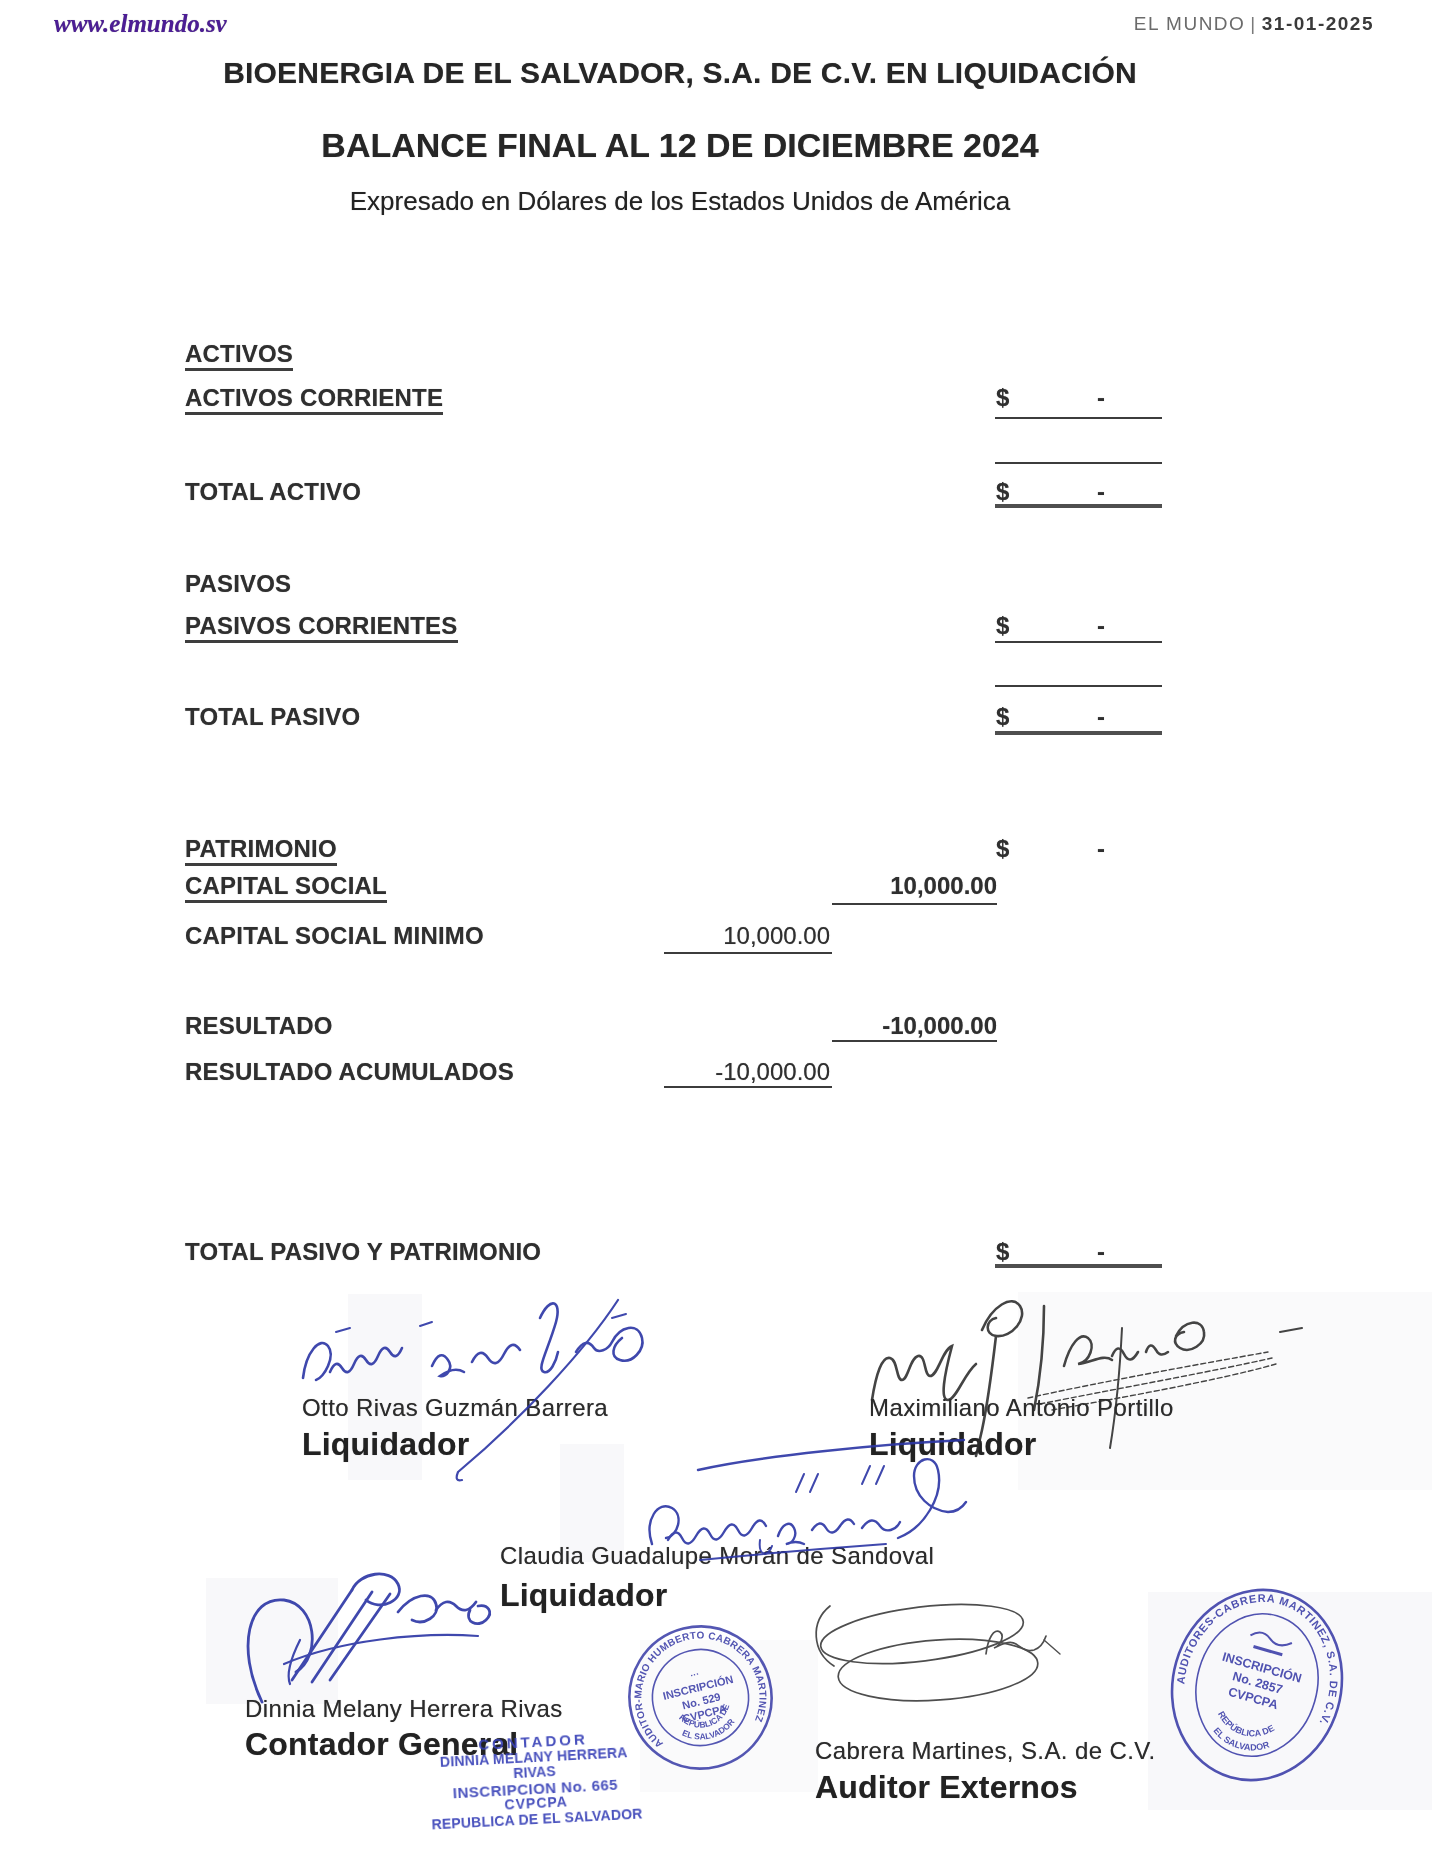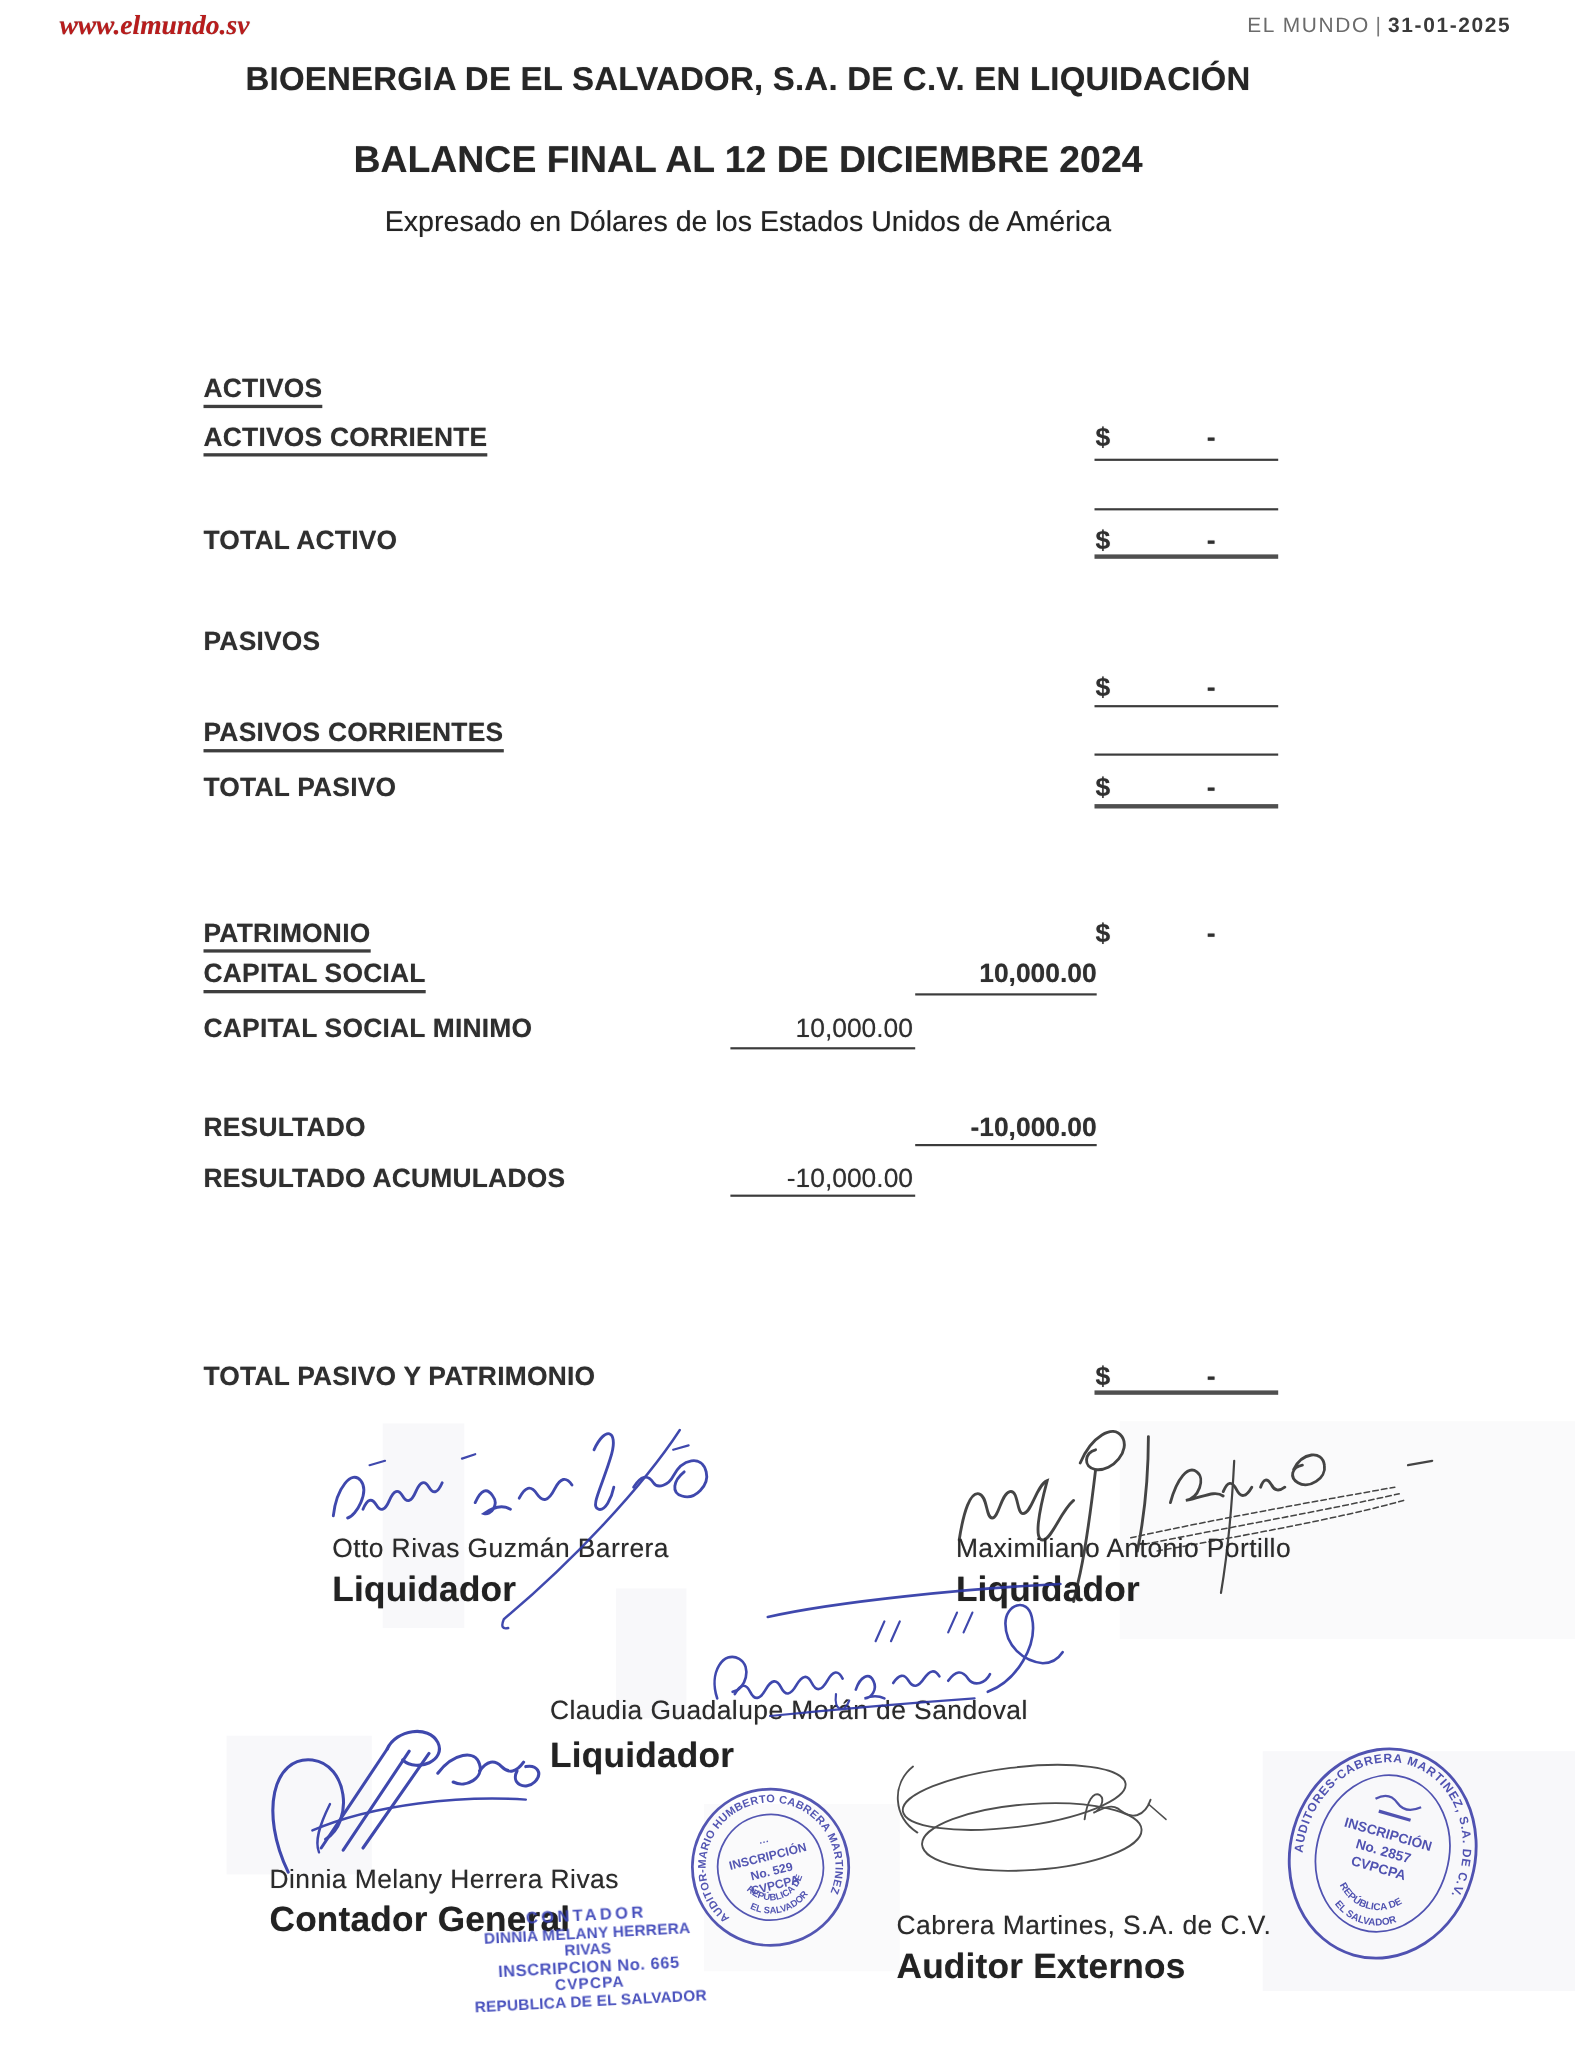--- a/index.html
+++ b/index.html
@@ -5,21 +5,21 @@
   html,body{margin:0;padding:0;}
   body{
     width:1432px;height:1868px;position:relative;overflow:hidden;
     background:#ffffff;color:#2e2e2e;
     font-family:"Liberation Sans","DejaVu Sans",sans-serif;
   }
   .page{position:absolute;inset:0;}
   .soft{text-shadow:0 0 .7px rgba(45,45,45,.55);}
   
   .site-logo{position:absolute;left:54px;top:10px;font-family:"Liberation Serif","DejaVu Serif",serif;
-    font-style:italic;font-weight:bold;font-size:25px;color:#b91c1c;}
+    font-style:italic;font-weight:bold;font-size:25px;color:#4c1d95;}
   .pub-line{position:absolute;top:13px;right:58px;font-size:19px;letter-spacing:1.5px;white-space:nowrap;}
   .pub-name{color:#6b6b6b;font-weight:500;}
   .pub-sep{color:#7a7a7a;font-weight:300;padding:0 5px;}
   .pub-date{color:#3a3a3a;font-weight:bold;}
   
   .h-center{position:absolute;left:680px;transform:translateX(-50%);white-space:nowrap;color:#262626;}
   .doc-title{top:56px;font-size:30px;font-weight:bold;letter-spacing:.2px;}
   .doc-subtitle{top:126px;font-size:34px;font-weight:bold;}
   .doc-note{top:186px;font-size:26px;font-weight:normal;color:#232323;}
   
@@ -89,21 +89,21 @@
   <div class="uline u1" style="top:417px;"></div>
 
   <div class="uline u1" style="top:462px;"></div>
   <span class="lbl soft" style="top:478px;">TOTAL ACTIVO</span>
   <span class="cur soft" style="top:478px;">$</span>
   <span class="dashv soft" style="top:478px;">-</span>
   <div class="uline u1 thick" style="top:504px;"></div>
 
   <span class="lbl soft" style="top:570px;">PASIVOS</span>
 
-  <span class="lbl soft" style="top:612px;margin-top:41px;"><span class="u">PASIVOS CORRIENTES</span></span>
+  <span class="lbl soft" style="top:612px;"><span class="u">PASIVOS CORRIENTES</span></span>
   <span class="cur soft" style="top:612px;">$</span>
   <span class="dashv soft" style="top:612px;">-</span>
   <div class="uline u1" style="top:641px;"></div>
 
   <div class="uline u1" style="top:685px;"></div>
   <span class="lbl soft" style="top:703px;">TOTAL PASIVO</span>
   <span class="cur soft" style="top:703px;">$</span>
   <span class="dashv soft" style="top:703px;">-</span>
   <div class="uline u1 thick" style="top:731px;"></div>
 

